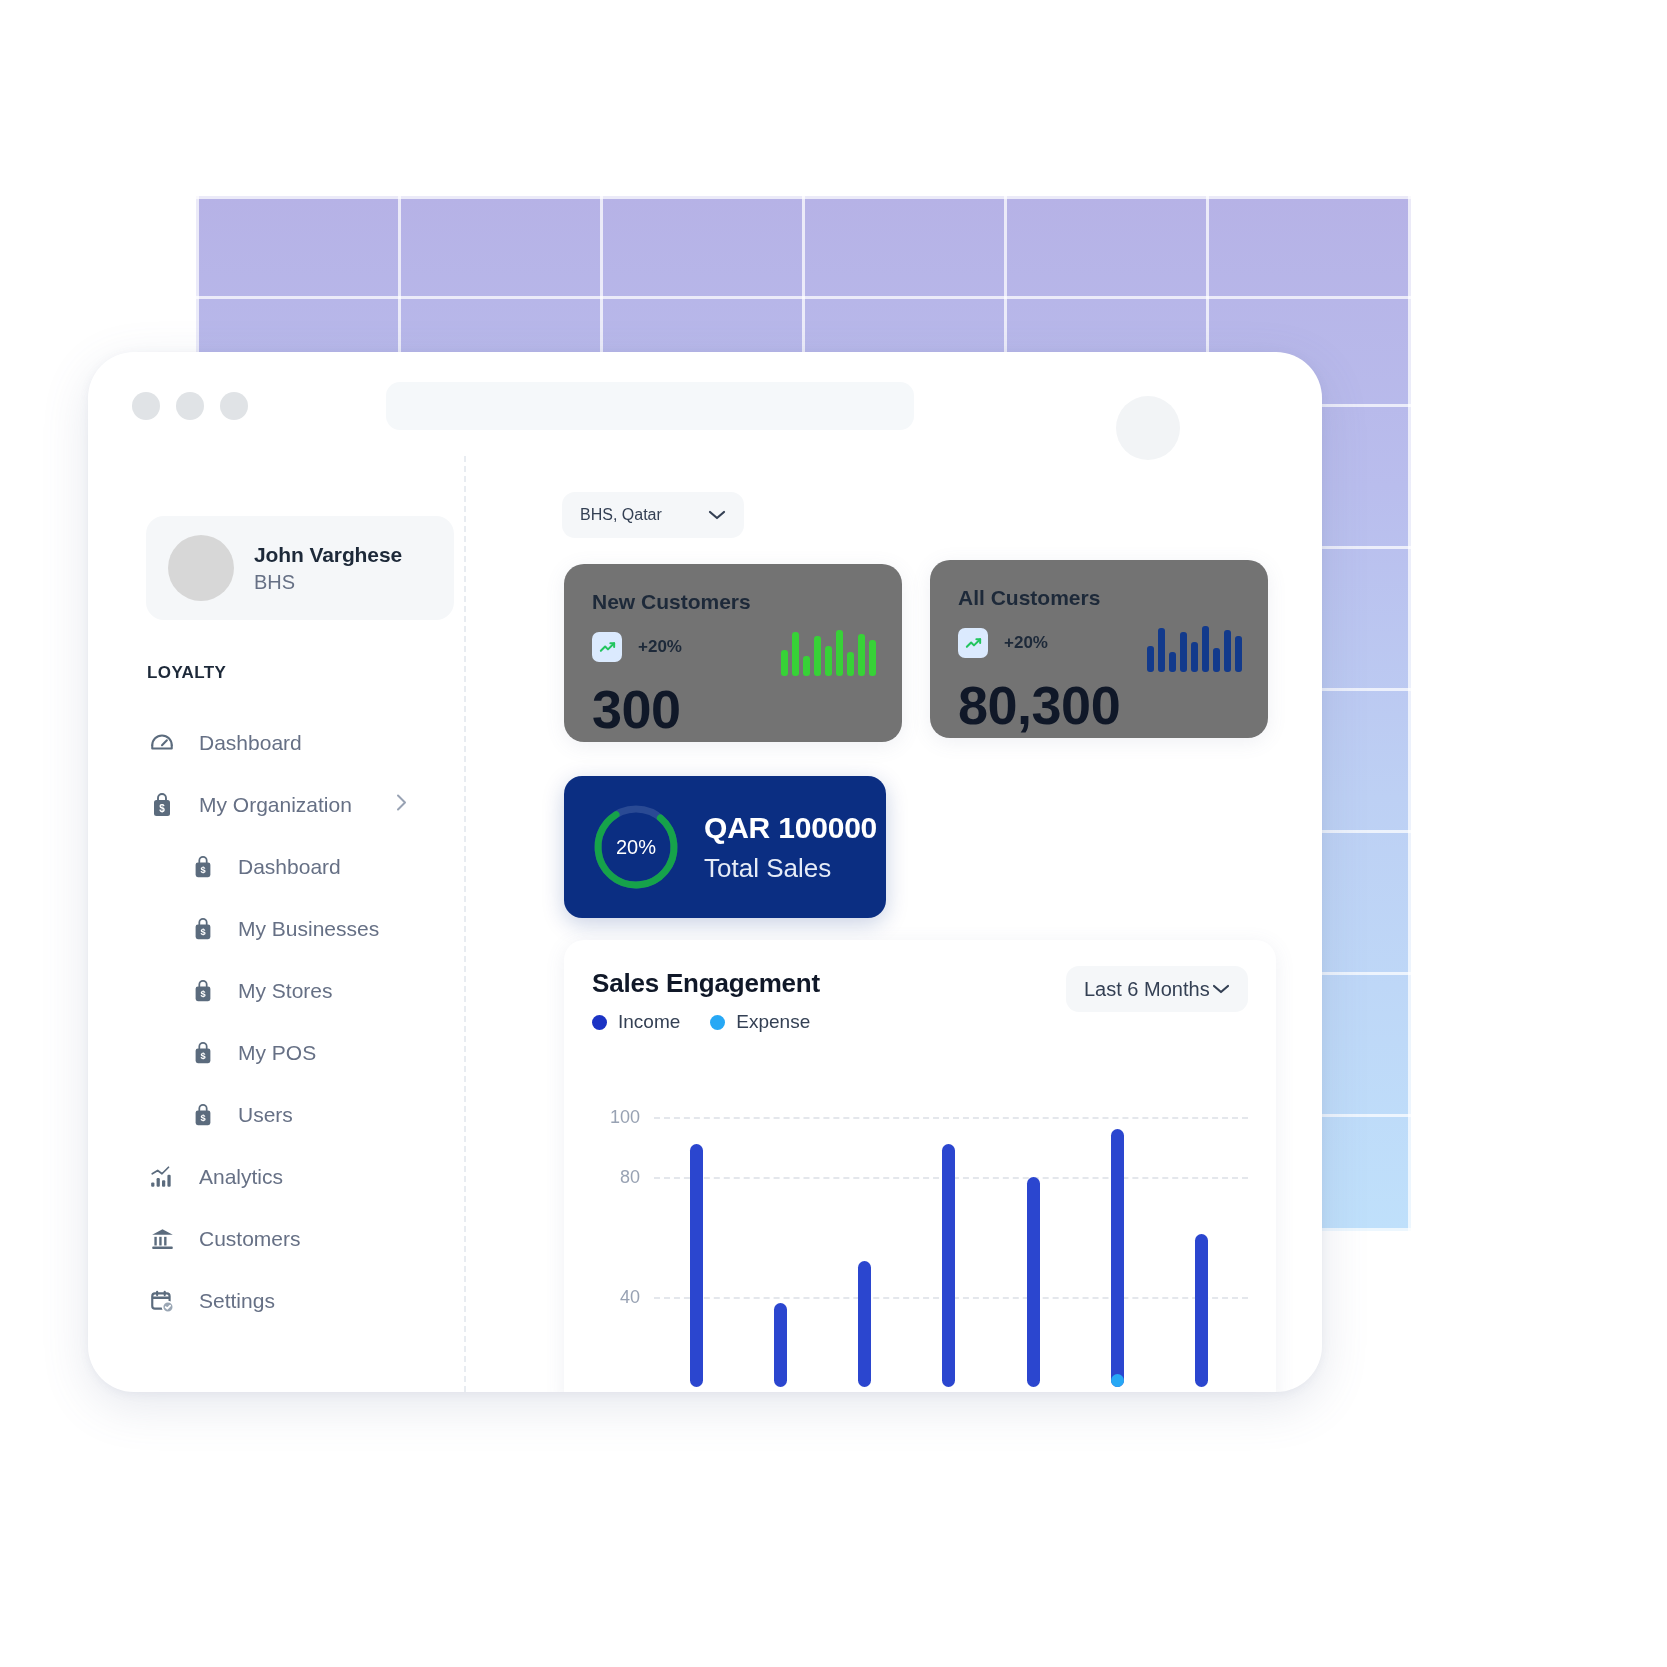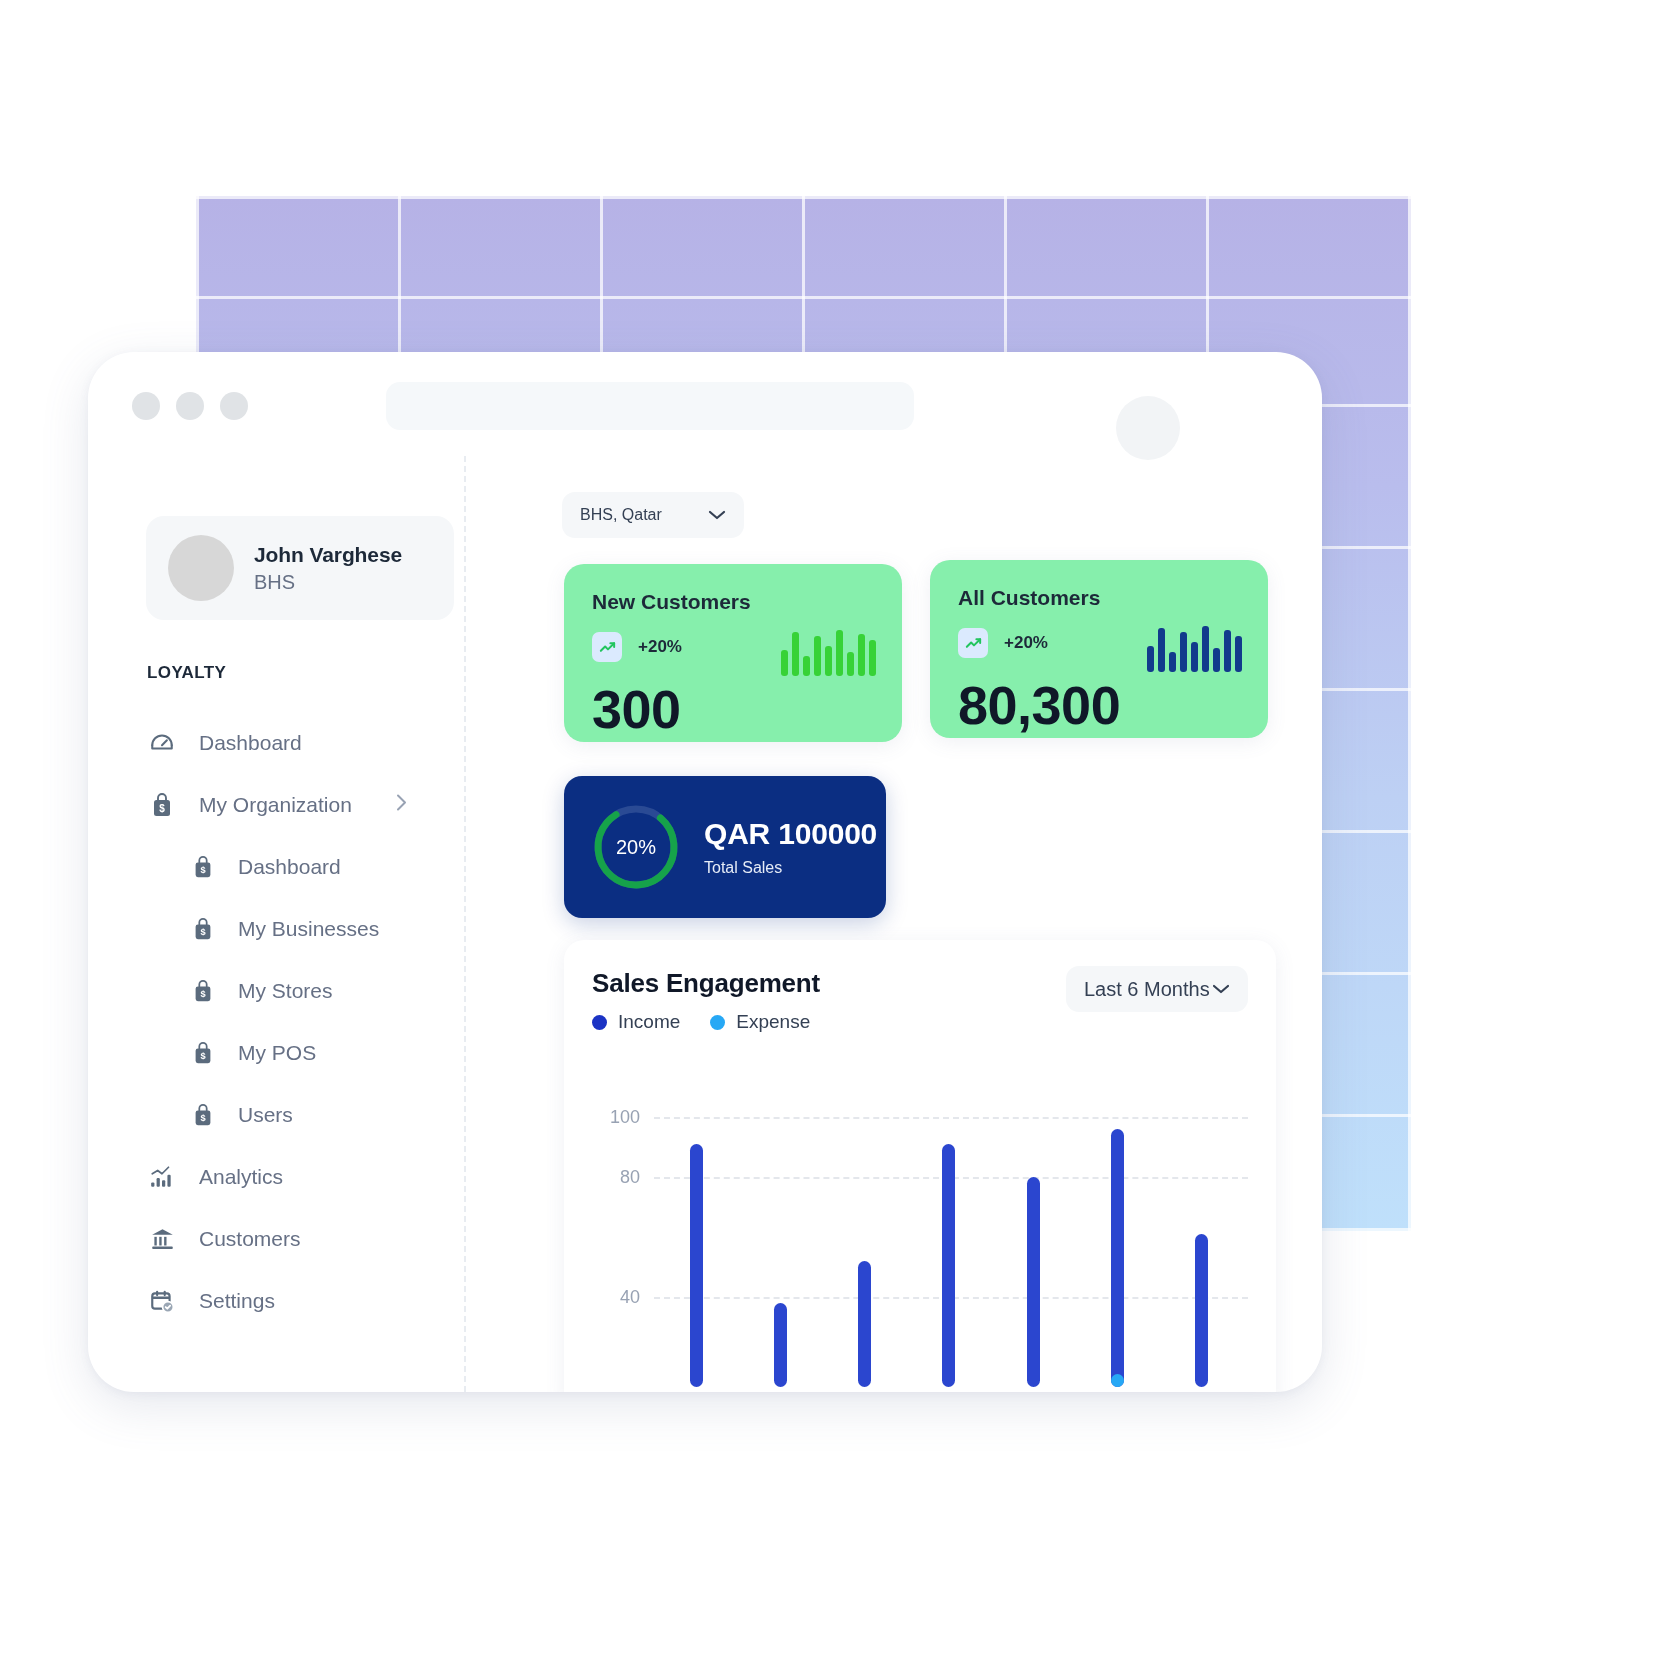--- a/index.html
+++ b/index.html
@@ -180,21 +180,21 @@
     padding: 0 18px;
     box-sizing: border-box;
   }
   .region-select .txt { font-size: 16px; color: #344054; }
   .chev-down { color: #344054; display: flex; }
 
   .kpi {
     position: absolute;
     width: 338px;
     height: 178px;
-    background: #86efac;
+    background: #737373;
     border-radius: 20px;
     box-shadow: 0 4px 20px rgba(100,110,150,0.10);
     box-sizing: border-box;
     padding: 26px 28px;
   }
   .kpi.one { left: 120px; top: 108px; }
   .kpi.two { left: 486px; top: 104px; }
   .kpi-title {
     font-size: 21px;
     font-weight: 700;
@@ -268,21 +268,21 @@
     color: #ffffff;
   }
   .gauge-text { margin-left: 22px; }
   .gauge-value {
     font-size: 30px;
     font-weight: 700;
     color: #ffffff;
     letter-spacing: -0.2px;
   }
   .gauge-label {
-    font-size: 16px;
+    font-size: 26px;
     color: #e6ecf7;
     margin-top: 8px;
   }
 
   
   .chart-card {
     position: absolute;
     left: 120px; top: 484px;
     width: 712px;
     height: 470px;

